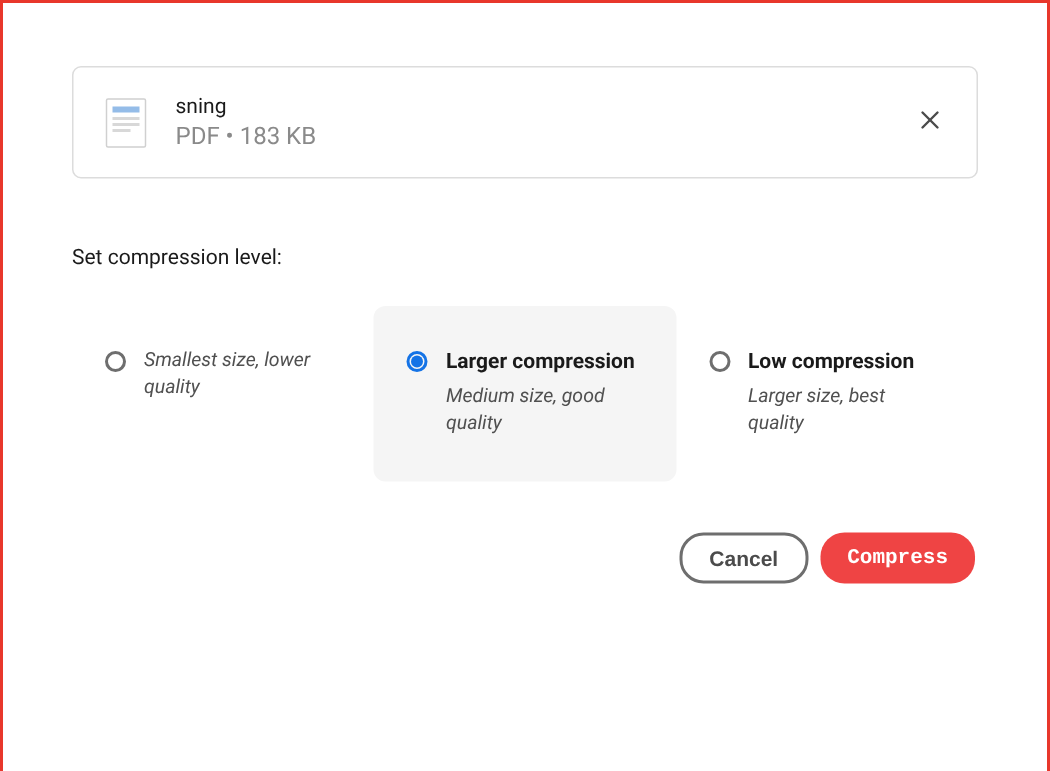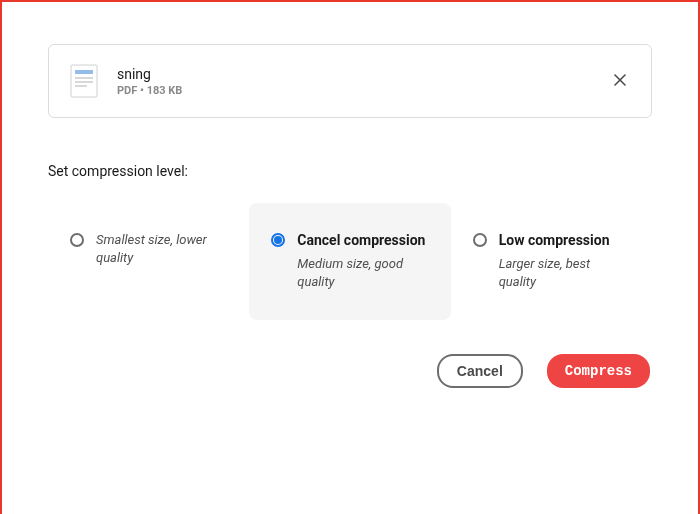--- a/index.html
+++ b/index.html
@@ -39,23 +39,22 @@
       width: 30px; height: 36px;
       display: flex; align-items: center; justify-content: center;
     }
     .file-info { flex: 1; }
     .file-name {
       font-size: 14px;
       color: #1a1a1a;
       margin-bottom: 2px;
     }
     .file-meta {
-      font-size: 11px;
+      font-size: 16px;
       color: #8a8a8a;
-      font-weight: bold;
     }
     .remove-btn {
       background: none; border: none;
       cursor: pointer;
       padding: 4px;
       color: #4b4b4b;
       display: flex; align-items: center; justify-content: center;
     }
     .section-label {
       font-size: 14px;
@@ -110,21 +109,21 @@
     }
     .option-desc {
       font-size: 13px;
       color: #505050;
       line-height: 1.4;
       font-style: italic;
     }
     .actions {
       display: flex;
       justify-content: flex-end;
-      gap: 24px;
+      gap: 8px;
       padding-right: 2px;
     }
     .btn {
       border-radius: 16px;
       font-size: 14px;
       font-weight: 700;
       padding: 7px 18px;
       cursor: pointer;
       border: none;
     }
@@ -177,21 +176,21 @@
     <div class="option">
       <div class="radio"></div>
       <div class="option-text">
         <div class="option-desc">Smallest size, lower quality</div>
       </div>
     </div>
 
     <div class="option selected">
       <div class="radio"></div>
       <div class="option-text">
-        <div class="option-title">Cancel compression</div>
+        <div class="option-title">Larger compression</div>
         <div class="option-desc">Medium size, good quality</div>
       </div>
     </div>
 
     <div class="option">
       <div class="radio"></div>
       <div class="option-text">
         <div class="option-title">Low compression</div>
         <div class="option-desc">Larger size, best quality</div>
       </div>

